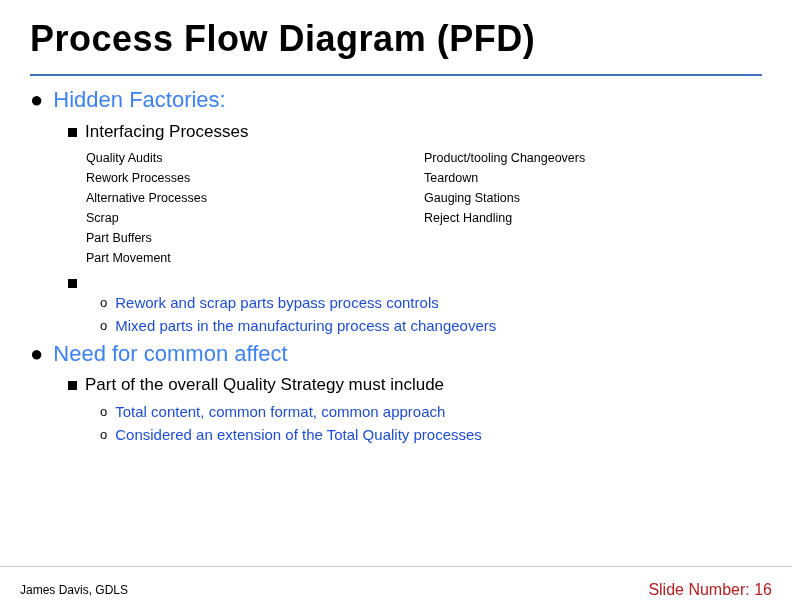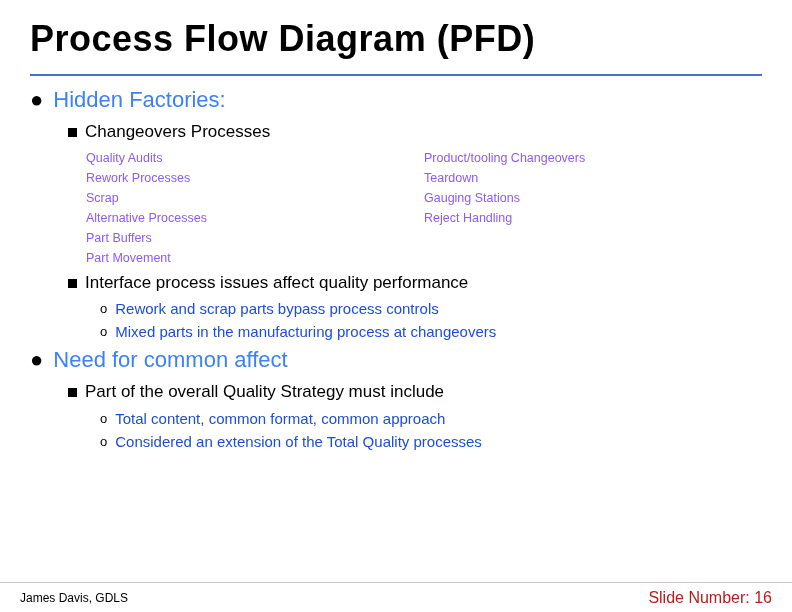--- a/index.html
+++ b/index.html
@@ -96,21 +96,21 @@
       margin-top: 2px;
       margin-bottom: 4px;
     }
 
     .interfacing-col {
       flex: 1;
     }
 
     .interfacing-item {
       font-size: 12.5px;
-      color: #8b5cf6;
+      color: #000000;
       line-height: 1.6;
     }
 
     
     .bullet-l3 {
       display: flex;
       align-items: flex-start;
       margin-left: 70px;
       margin-bottom: 2px;
     }
@@ -123,21 +123,21 @@
       line-height: 1.4;
     }
 
     .bullet-l3-text {
       font-size: 15px;
       color: #1d4ed8;
       line-height: 1.4;
     }
 
     .slide-footer {
-      height: 30px;
+      height: 46px;
       border-top: 1px solid #ccc;
       display: flex;
       align-items: center;
       justify-content: space-between;
       padding: 14px 20px;
       background: #fff;
     }
 
     .footer-left {
       font-size: 12px;
@@ -164,43 +164,42 @@
 
   <div class="slide-content">
 
     <div class="bullet-l1">
       <span class="bullet-l1-dot">●</span>
       <span class="bullet-l1-text">Hidden Factories:</span>
     </div>
 
     <div class="bullet-l2">
       <div class="bullet-l2-square"></div>
-      <span class="bullet-l2-text">Changeovers Processes</span>
+      <span class="bullet-l2-text">Interfacing Processes</span>
     </div>
 
     <div class="interfacing-cols">
       <div class="interfacing-col">
         <div class="interfacing-item">Quality Audits</div>
         <div class="interfacing-item">Rework Processes</div>
+        <div class="interfacing-item">Alternative Processes</div>
         <div class="interfacing-item">Scrap</div>
-        <div class="interfacing-item">Alternative Processes</div>
         <div class="interfacing-item">Part Buffers</div>
         <div class="interfacing-item">Part Movement</div>
       </div>
       <div class="interfacing-col">
         <div class="interfacing-item">Product/tooling Changeovers</div>
         <div class="interfacing-item">Teardown</div>
         <div class="interfacing-item">Gauging Stations</div>
         <div class="interfacing-item">Reject Handling</div>
       </div>
     </div>
 
     <div class="bullet-l2">
       <div class="bullet-l2-square"></div>
-      <span class="bullet-l2-text">Interface process issues affect quality performance</span>
     </div>
 
     <div class="bullet-l3">
       <span class="bullet-l3-dot">o</span>
       <span class="bullet-l3-text">Rework and scrap parts bypass process controls</span>
     </div>
 
     <div class="bullet-l3">
       <span class="bullet-l3-dot">o</span>
       <span class="bullet-l3-text">Mixed parts in the manufacturing process at changeovers</span>

